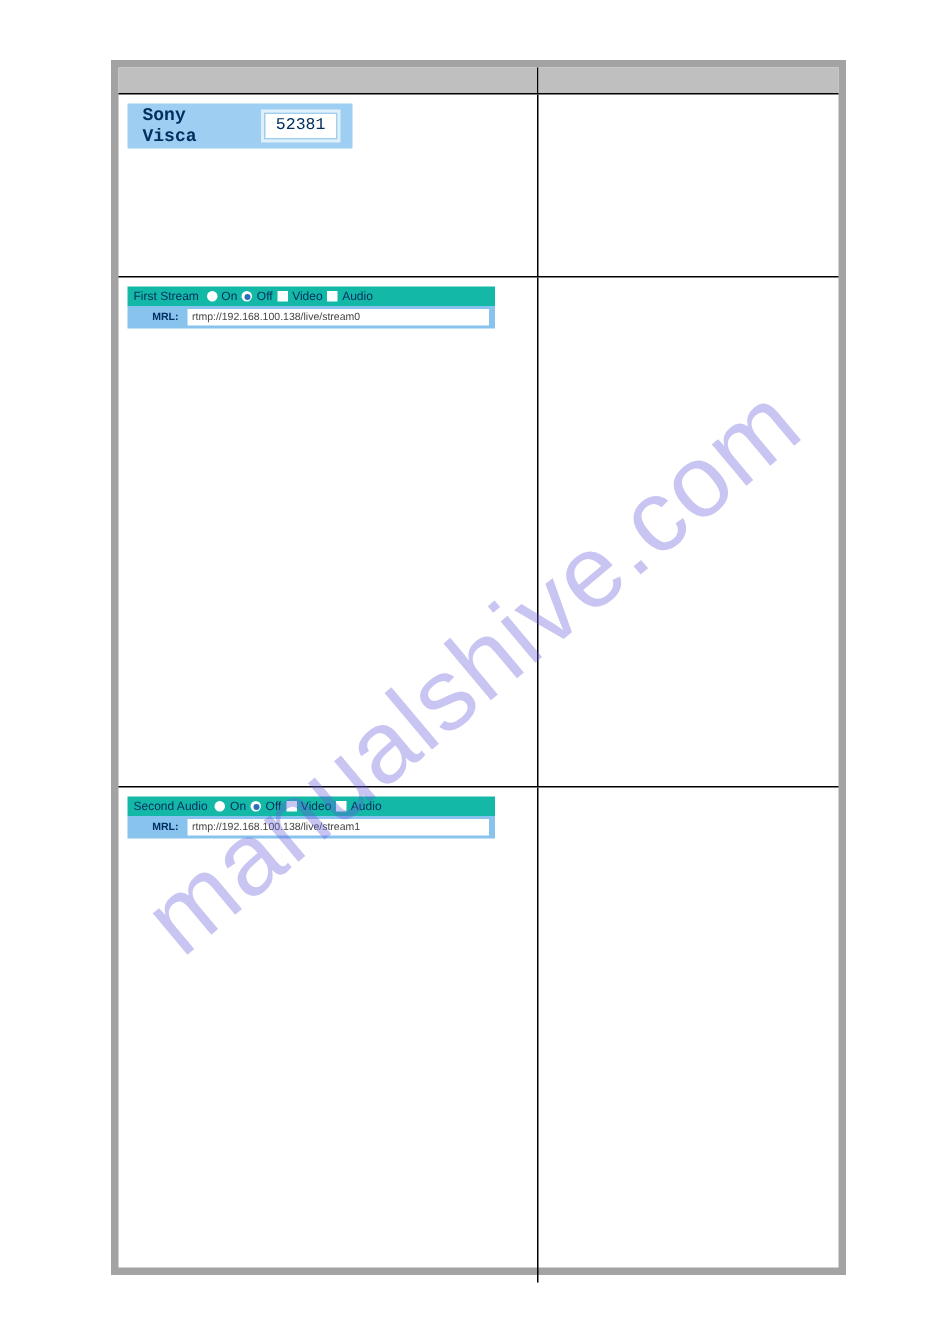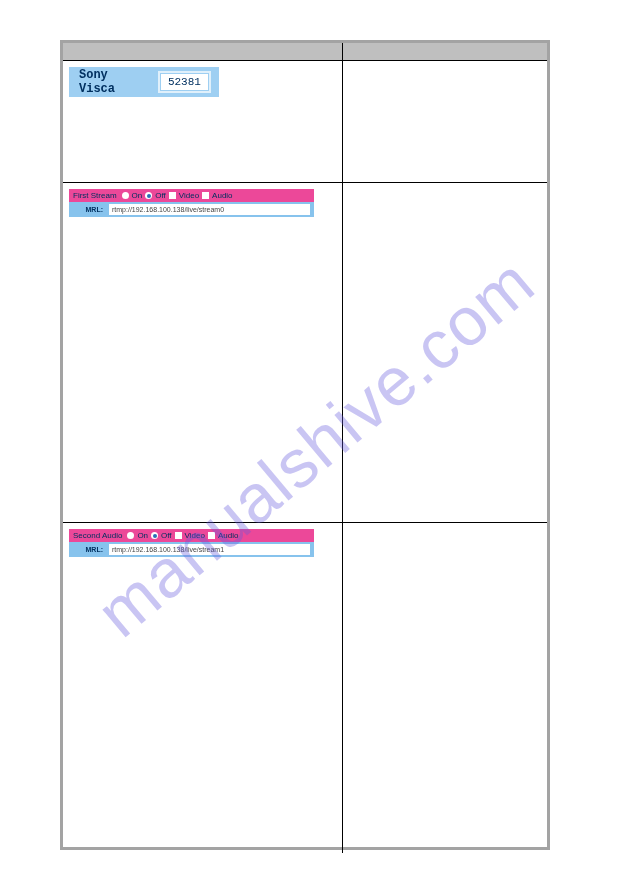--- a/index.html
+++ b/index.html
@@ -6,25 +6,25 @@
   body {
     width: 629px;
     height: 893px;
     background: #fff;
     font-family: Arial, sans-serif;
     position: relative;
     overflow: hidden;
   }
   .page {
     position: absolute;
-    left: 60px;
+    left: 74px;
     top: 40px;
     width: 490px;
     height: 810px;
-    border: 3px solid #a3a3a3;
+    border: 5px solid #a3a3a3;
   }
   .header-row {
     height: 18px;
     border-bottom: 1px solid #000;
     display: flex;
   }
   .header-left {
     width: 280px;
     height: 100%;
     background: #bfbfbf;
@@ -82,21 +82,21 @@
     justify-content: center;
     color: #003060;
     box-shadow: 0 0 0 2px #e0f0fb;
   }
 
   
   .stream-panel {
     width: 245px;
   }
   .stream-row1 {
-    background: #ec4899;
+    background: #14b8a6;
     font-size: 8px;
     color: #003060;
     padding: 2px 4px;
     display: flex;
     align-items: center;
     gap: 3px;
     height: 13px;
     font-family: Arial, sans-serif;
   }
   .stream-row1 .lbl { margin-right: 2px; }

